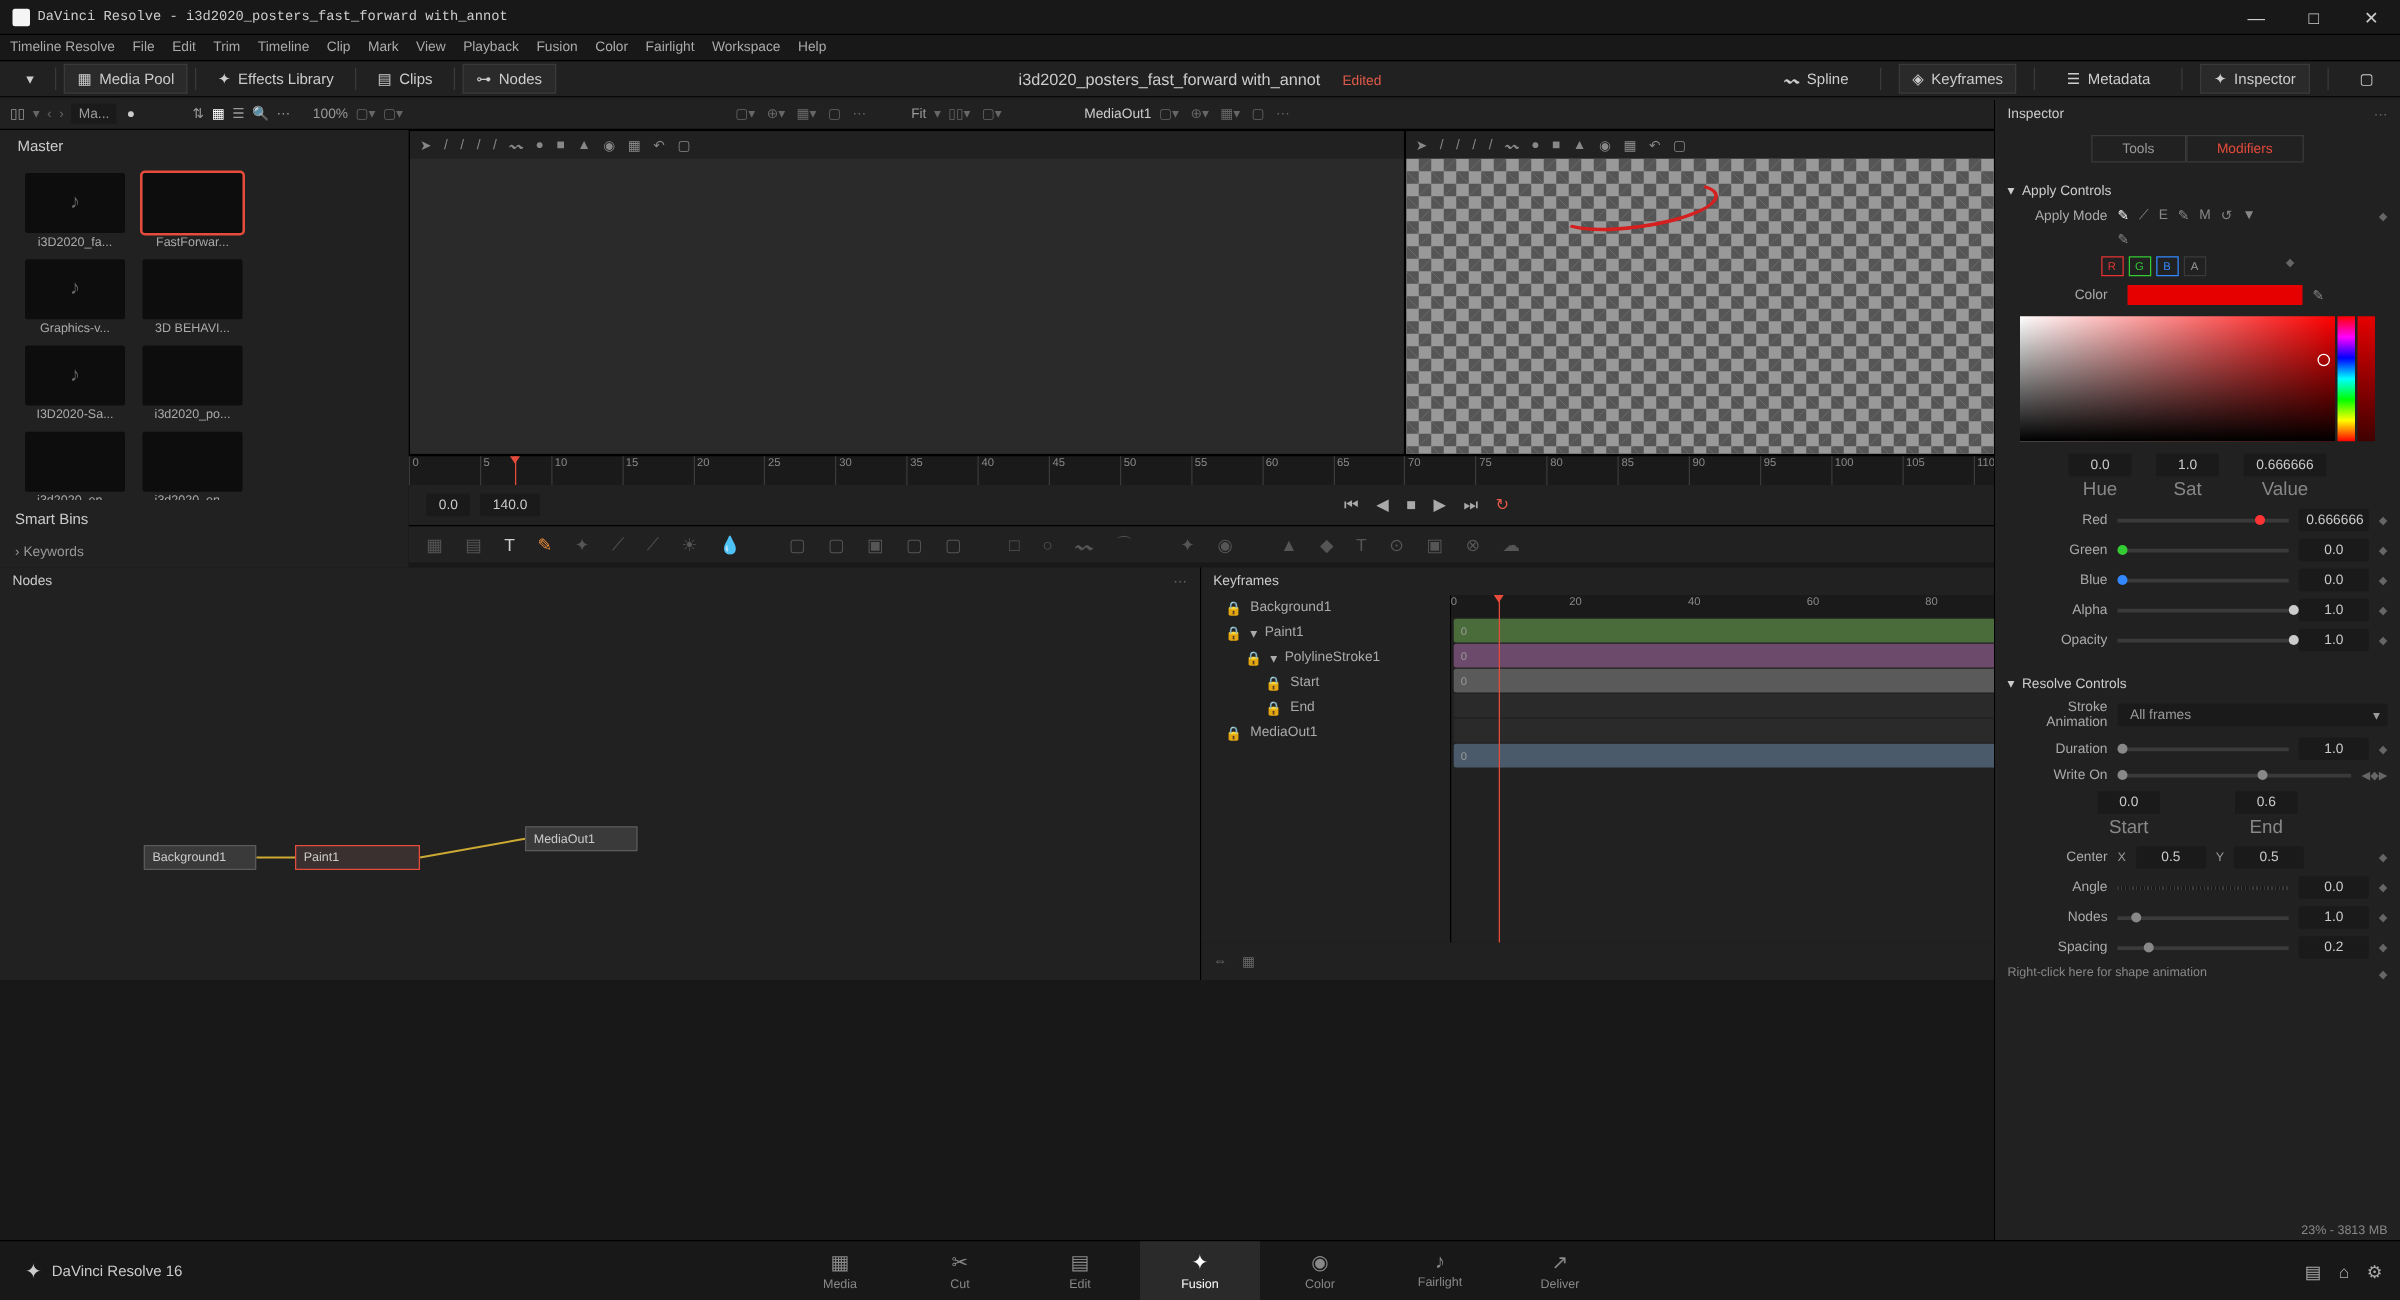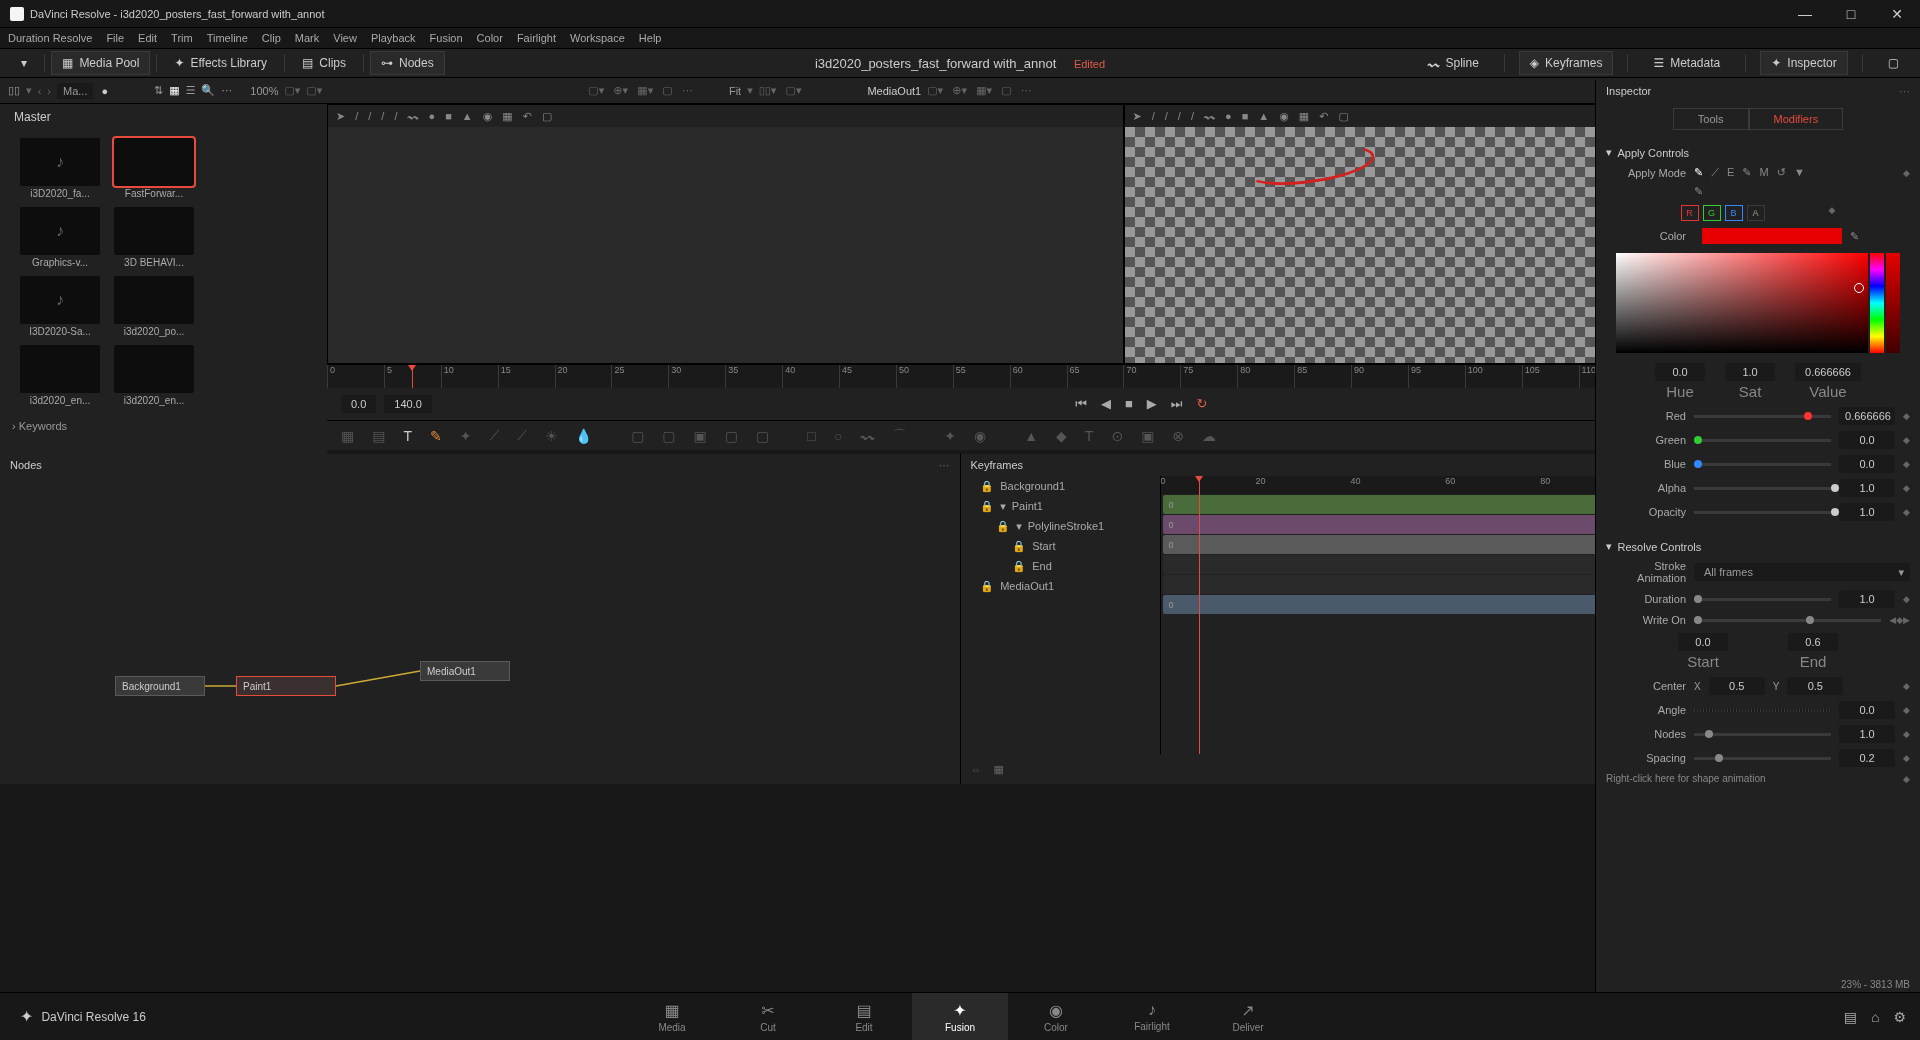--- a/index.html
+++ b/index.html
@@ -1,19 +1,19 @@
 <!DOCTYPE html>
 <html><head>
 <meta charset="utf-8">
 <style>
 * { margin:0; padding:0; box-sizing:border-box; font-family:'Segoe UI',Arial,sans-serif; }
 body { background:#181818; color:#9a9a9a; font-size:11px; overflow:hidden; width:1920px; height:1040px; position:relative; }
 .titlebar { height:28px; background:#181818; display:flex; align-items:center; padding:0 10px; border-bottom:1px solid #000; }
 .titlebar-logo { width:14px; height:14px; margin-right:6px; background:#f5f5f5; border-radius:2px; }
-.titlebar-text { color:#ccc; font-size:11px; }
+.titlebar-text { color:#ccc; font-size:11px;font-family:Liberation Mono, monospace; }
 .titlebar-btns { position:absolute; right:0; top:0; display:flex; }
 .titlebar-btns span { width:46px; height:28px; display:flex; align-items:center; justify-content:center; color:#ccc; font-size:14px; }
 .menubar { height:20px; background:#181818; display:flex; align-items:center; padding:0 8px; gap:14px; font-size:11px; color:#aaa; }
 .menubar span { cursor:default; }
 .toolbar-top { height:30px; background:#212121; border-top:1px solid #000; border-bottom:1px solid #000; display:flex; align-items:center; padding:0 10px; }
 .tool-btn { display:flex; align-items:center; gap:6px; padding:4px 10px; color:#ccc; font-size:12px; border:1px solid transparent; }
 .tool-btn.active { border:1px solid #3a3a3a; background:#2a2a2a; }
 .tool-sep { width:1px; height:18px; background:#3a3a3a; margin:0 6px; }
 .centertitle { position:absolute; left:50%; transform:translateX(-50%); color:#ccc; font-size:13px; }
 .edited { color:#e25b4b; margin-left:14px; font-size:11px; }
@@ -109,21 +109,21 @@
   <span class="titlebar-logo"></span>
   <span class="titlebar-text">DaVinci Resolve - i3d2020_posters_fast_forward with_annot</span>
   <div class="titlebar-btns">
     <span>—</span>
     <span>□</span>
     <span>✕</span>
   </div>
 </div>
 
 <div class="menubar" id="menubar">
-    <span>Duration Resolve</span>
+    <span>Timeline Resolve</span>
     <span>File</span>
     <span>Edit</span>
     <span>Trim</span>
     <span>Timeline</span>
     <span>Clip</span>
     <span>Mark</span>
     <span>View</span>
     <span>Playback</span>
     <span>Fusion</span>
     <span>Color</span>
@@ -214,20 +214,21 @@
         </div>
         <div class="thumb-item">
           <div class="thumb-box"></div>
           <div class="thumb-label">i3d2020_en...</div>
         </div>
         <div class="thumb-item">
           <div class="thumb-box"></div>
           <div class="thumb-label">i3d2020_en...</div>
         </div>
       </div>
+    <div class="smartbins">Smart Bins</div>
     <div class="smartbins-sub">› <span>Keywords</span></div>
   </div>
 
   <div class="viewer-panel">
     <div class="viewer-row">
       <div class="viewer">
         <div class="viewer-tools">
           <span>➤</span>
           <span>/</span>
             <span>/</span>

